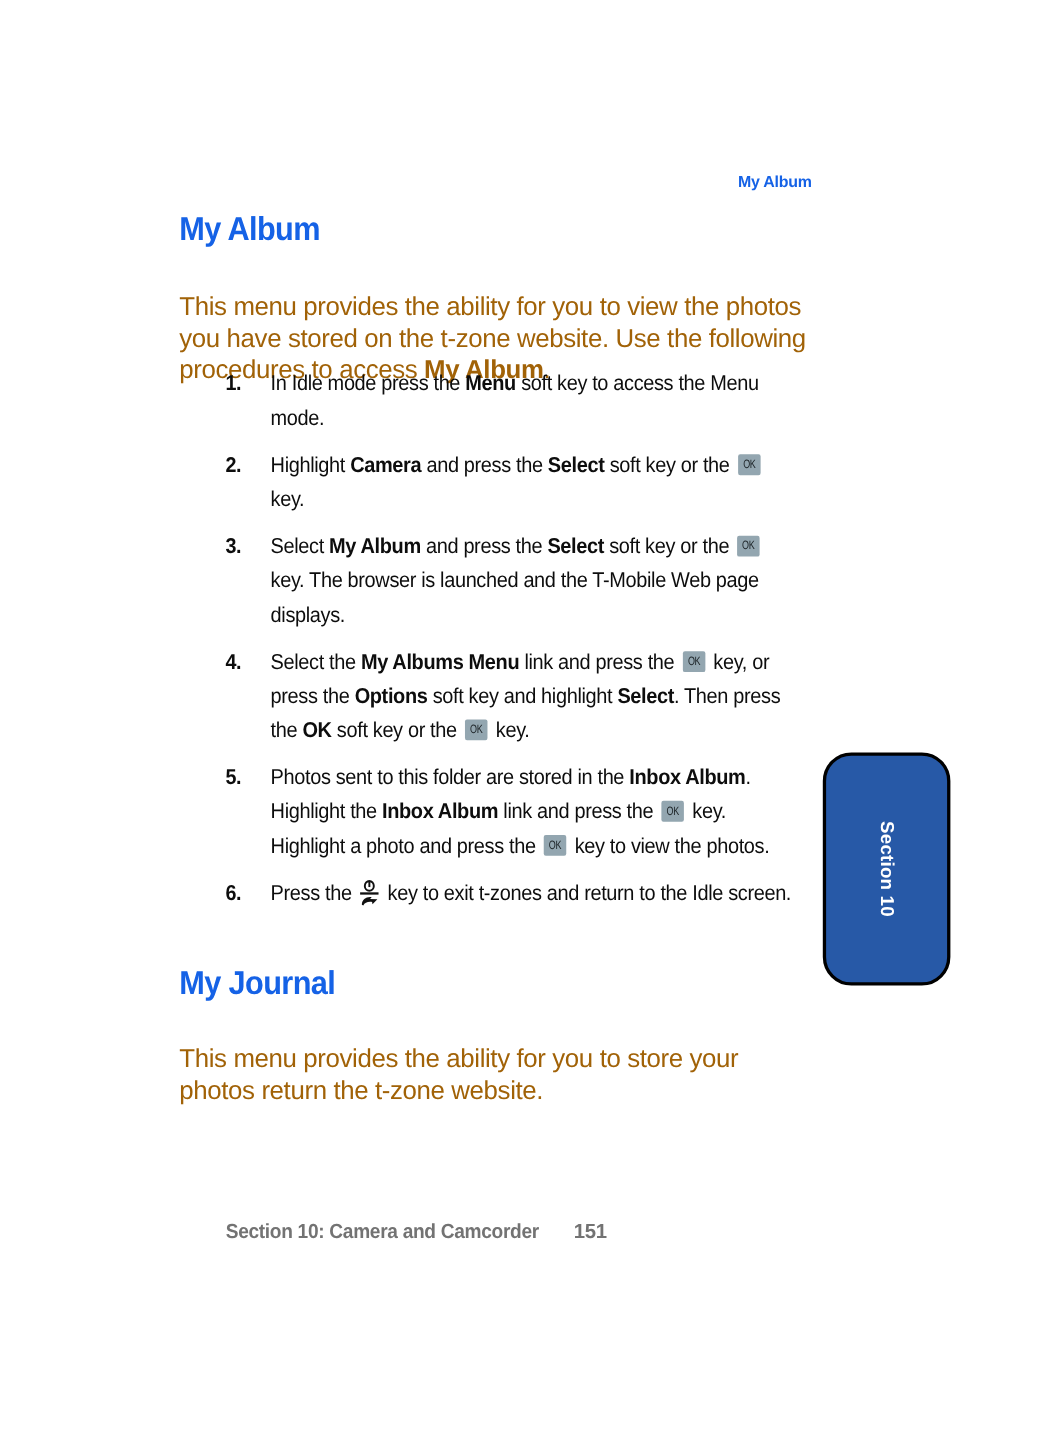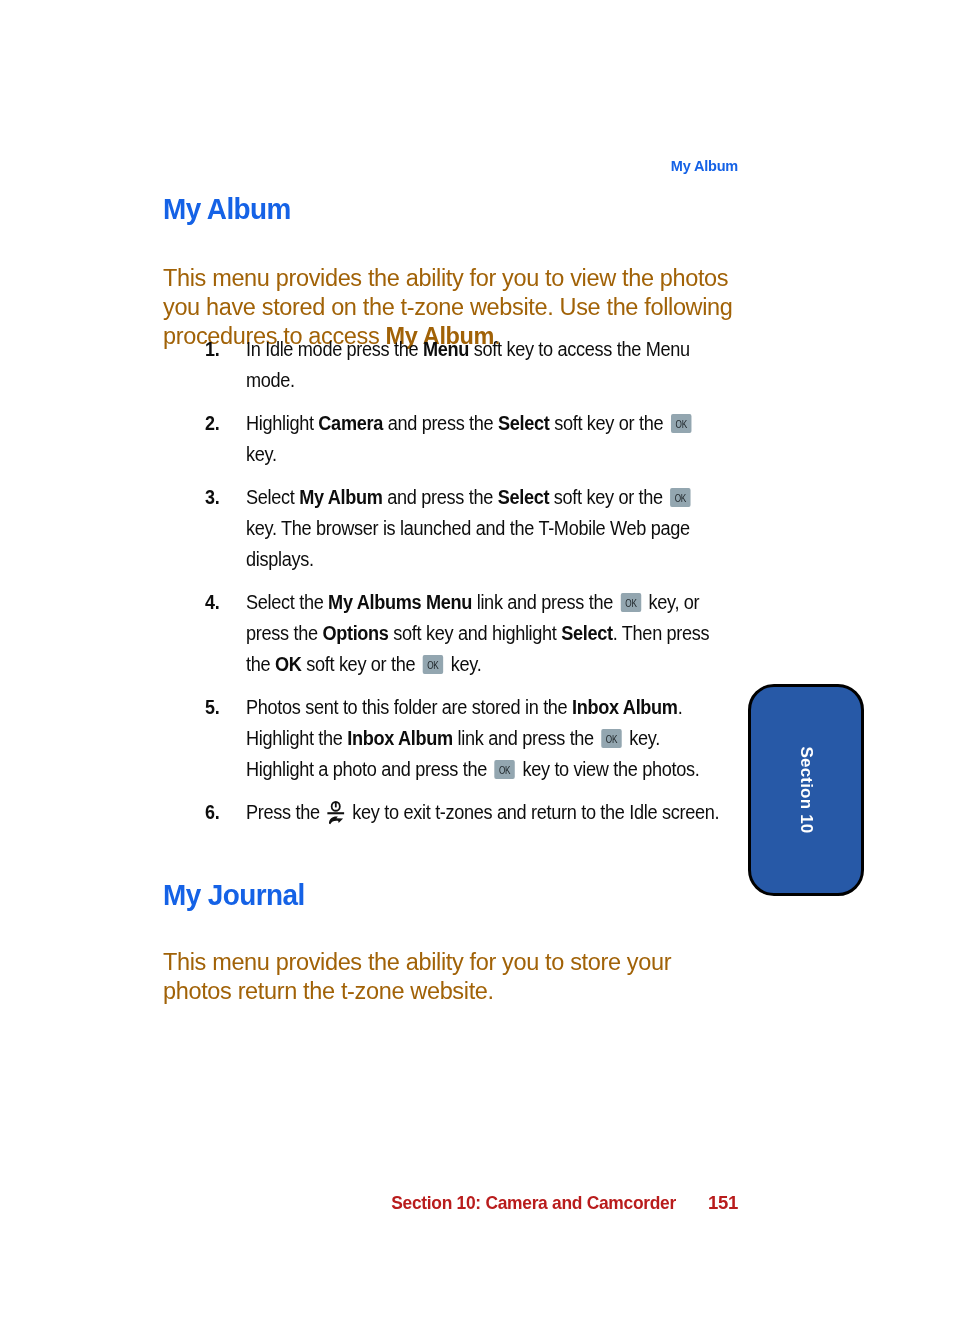--- a/index.html
+++ b/index.html
@@ -155,28 +155,28 @@
     font-weight: bold;
     font-size: 17px;
     letter-spacing: 0.2px;
     color: #ffffff;
   }
 
   
   .footer {
     position: absolute;
     left: 0;
-    top: 1192px;
+    top: 1108px;
     width: 738px;
-    text-align: right;
+    text-align: center;
     font-family: "Liberation Sans", sans-serif;
     font-weight: bold;
     font-size: 18.5px;
     letter-spacing: -0.3px;
-    color: #b91c1c;
+    color: #737373;
   }
   .footer-title {
     display: inline-block;
     transform: scaleX(0.94);
     transform-origin: right center;
   }
   .footer-page {
     display: inline-block;
     margin-left: 32px;
   }

